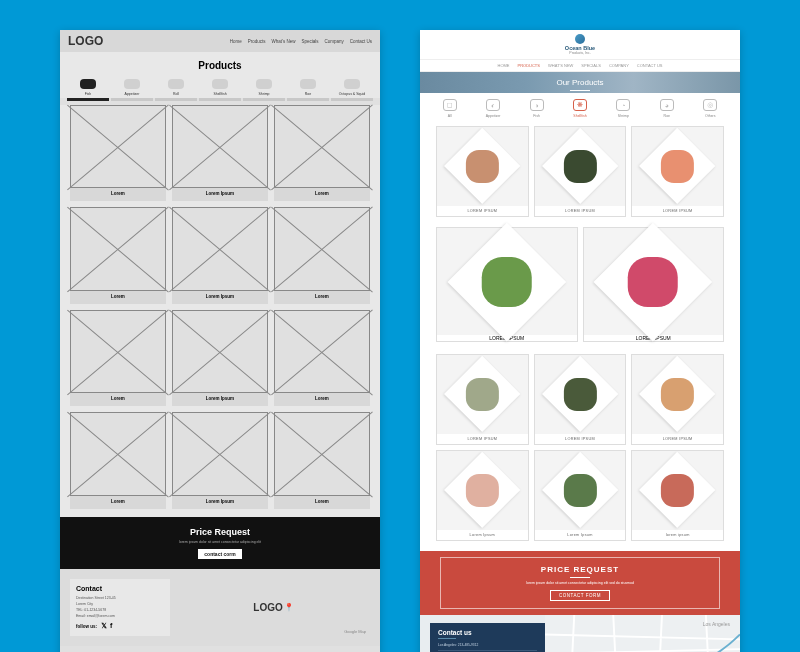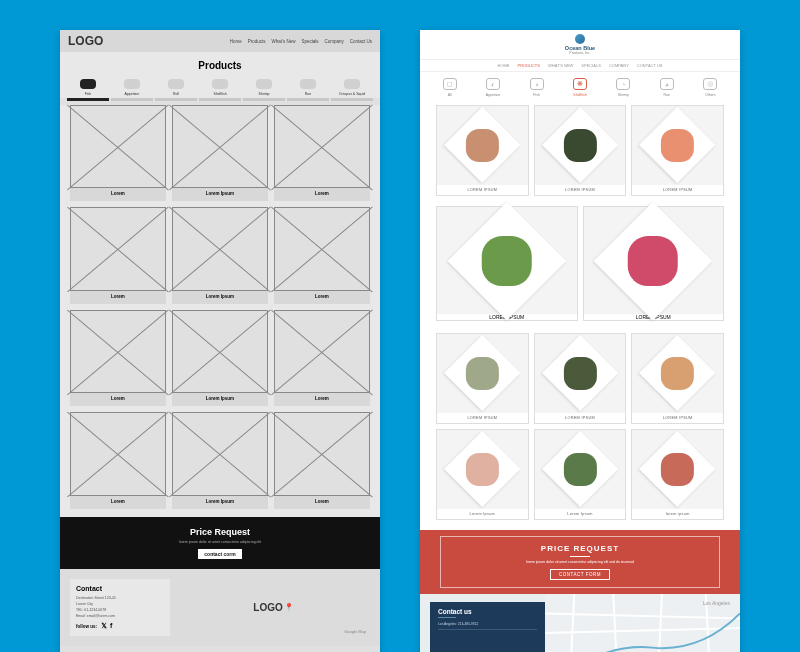--- a/index.html
+++ b/index.html
@@ -407,20 +407,23 @@
       <div class="ds-brand-sub">Products, Inc.</div>
     </div>
     <div class="ds-nav" id="ds-nav">
         <span>HOME</span>
         <span class="active">PRODUCTS</span>
         <span>WHAT'S NEW</span>
         <span>SPECIALS</span>
         <span>COMPANY</span>
         <span>CONTACT US</span>
       </div>
+    <div class="ds-hero">
+      <h2>Our Products</h2>
+    </div>
     <div class="ds-cats" id="ds-cats">
         <div class="ds-cat"><div class="ds-cat-icon">◻</div><span>All</span></div>
         <div class="ds-cat"><div class="ds-cat-icon">◐</div><span>Appetizer</span></div>
         <div class="ds-cat"><div class="ds-cat-icon">◑</div><span>Fish</span></div>
         <div class="ds-cat active"><div class="ds-cat-icon">❋</div><span>Shellfish</span></div>
         <div class="ds-cat"><div class="ds-cat-icon">◔</div><span>Shrimp</span></div>
         <div class="ds-cat"><div class="ds-cat-icon">◕</div><span>Roe</span></div>
         <div class="ds-cat"><div class="ds-cat-icon">◎</div><span>Others</span></div>
       </div>
     <div class="ds-grid" id="ds-grid1">

